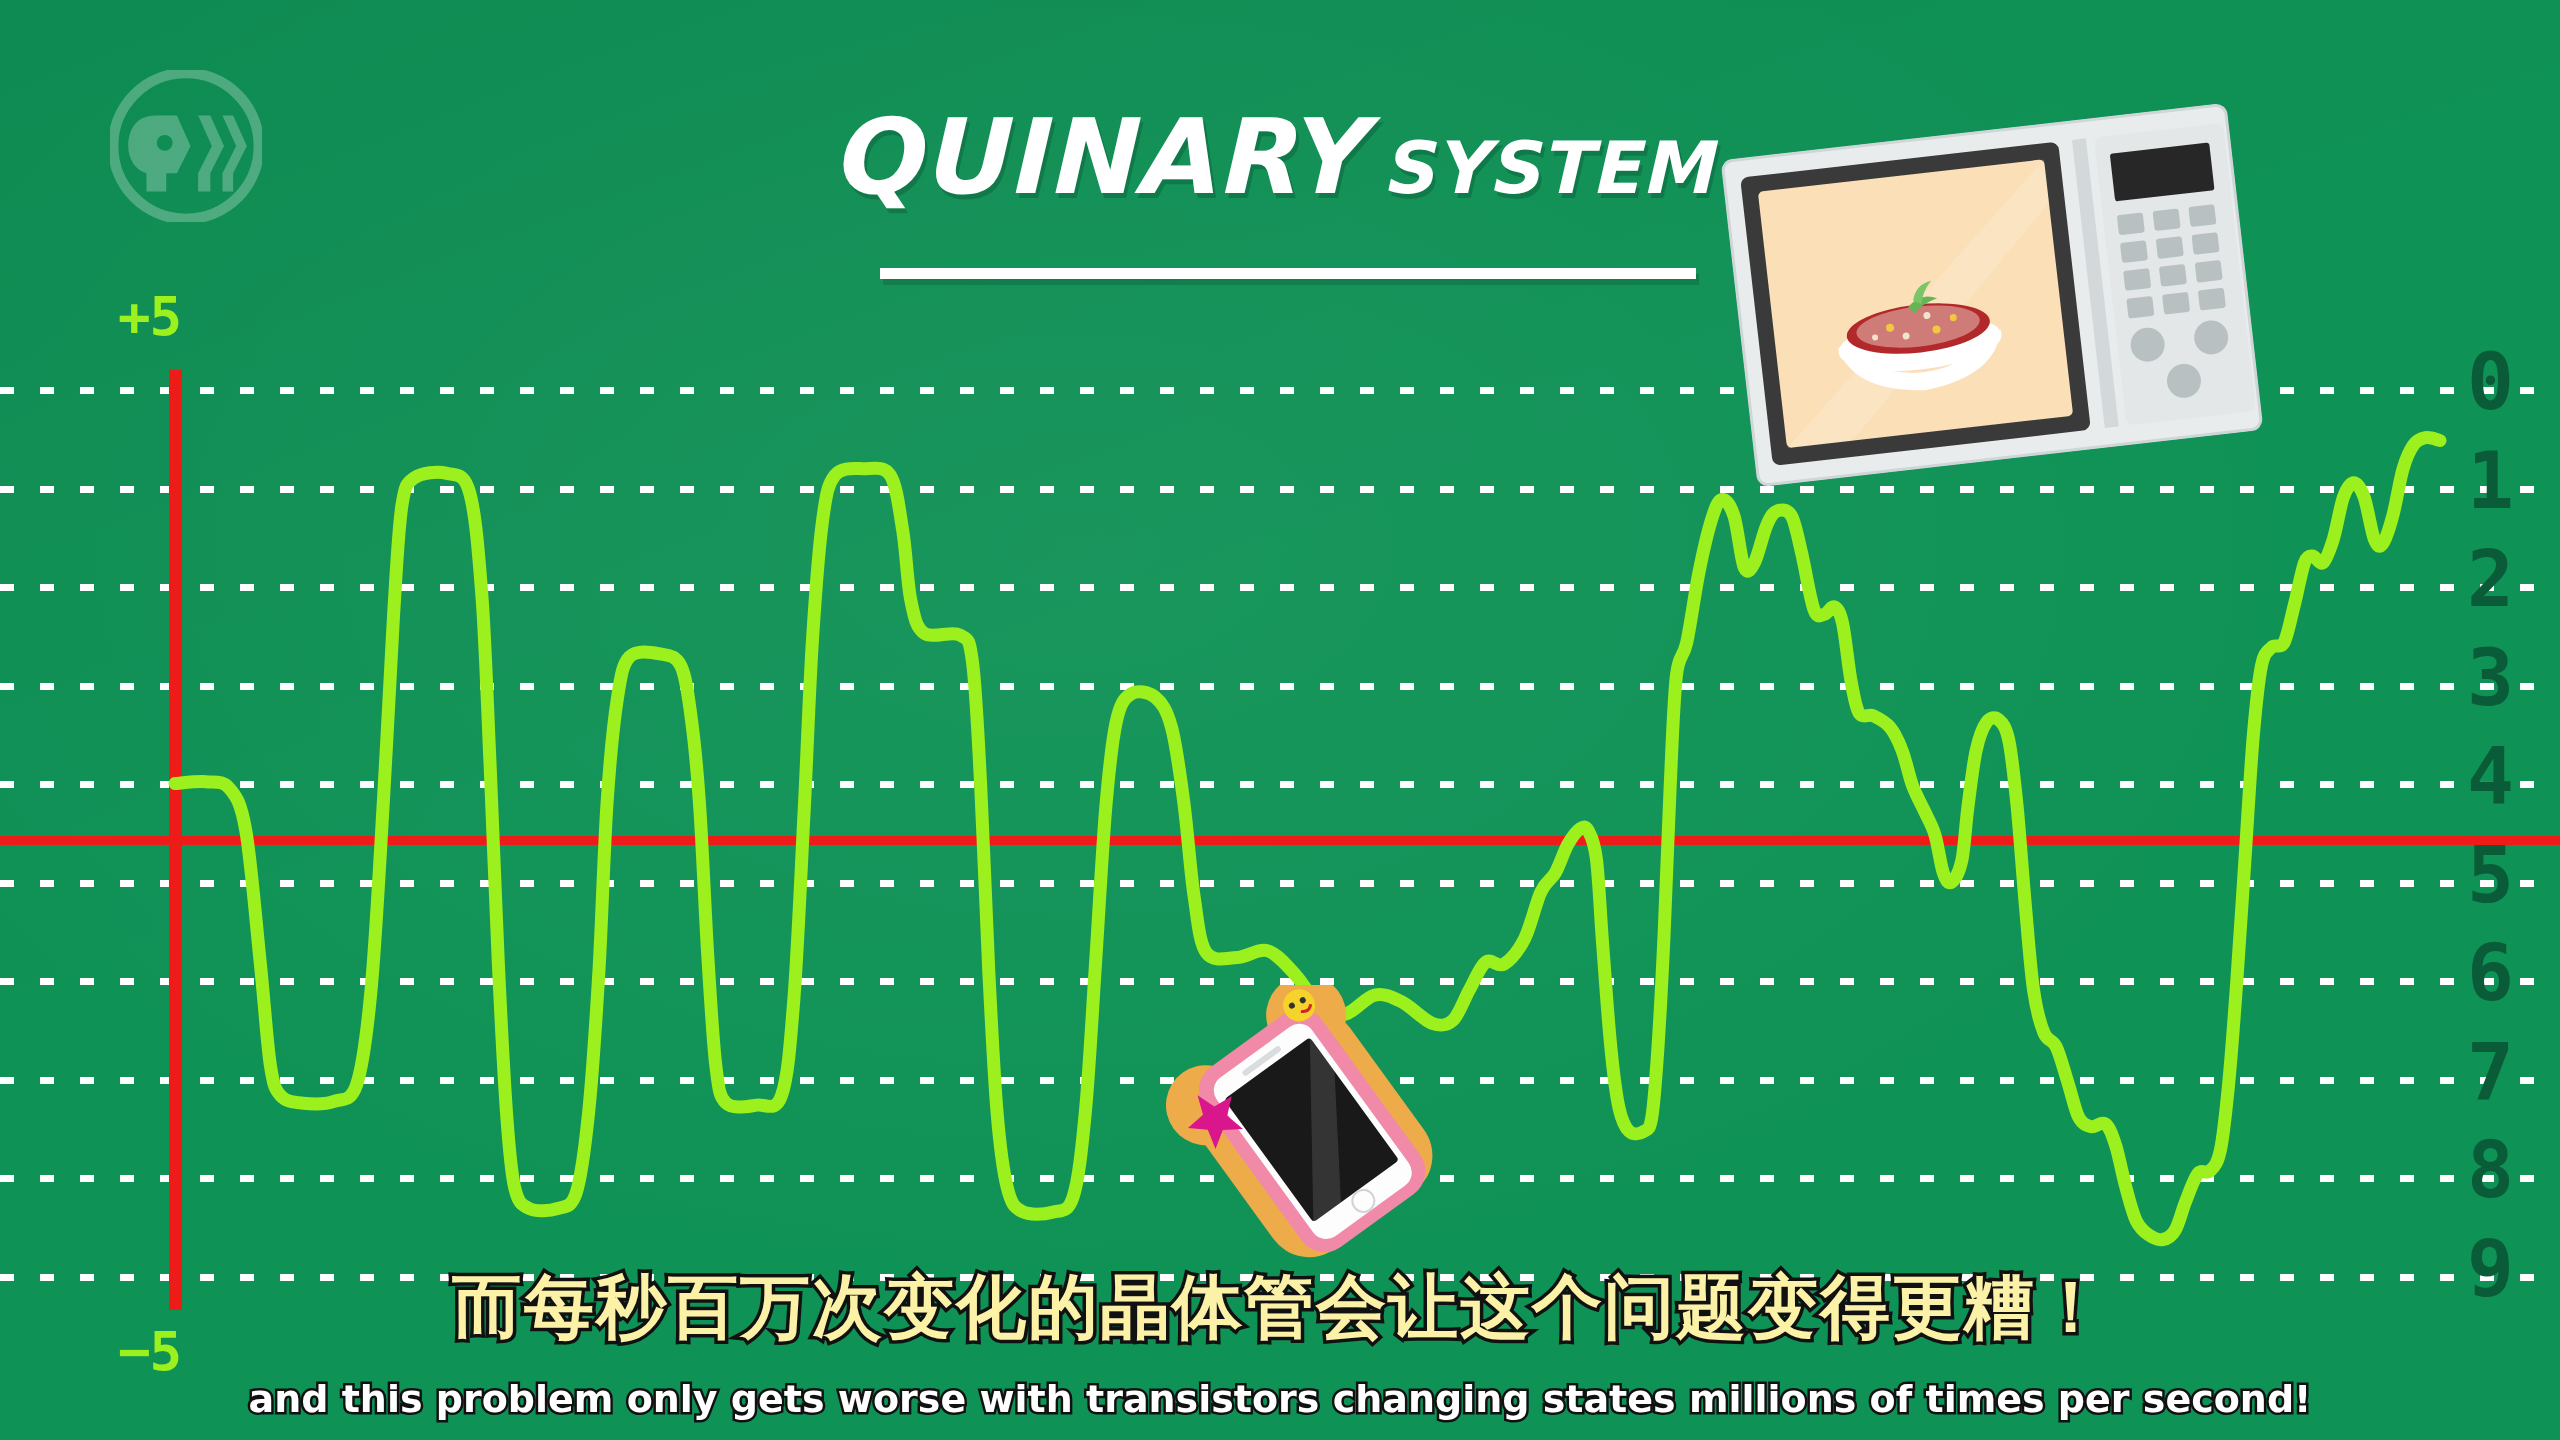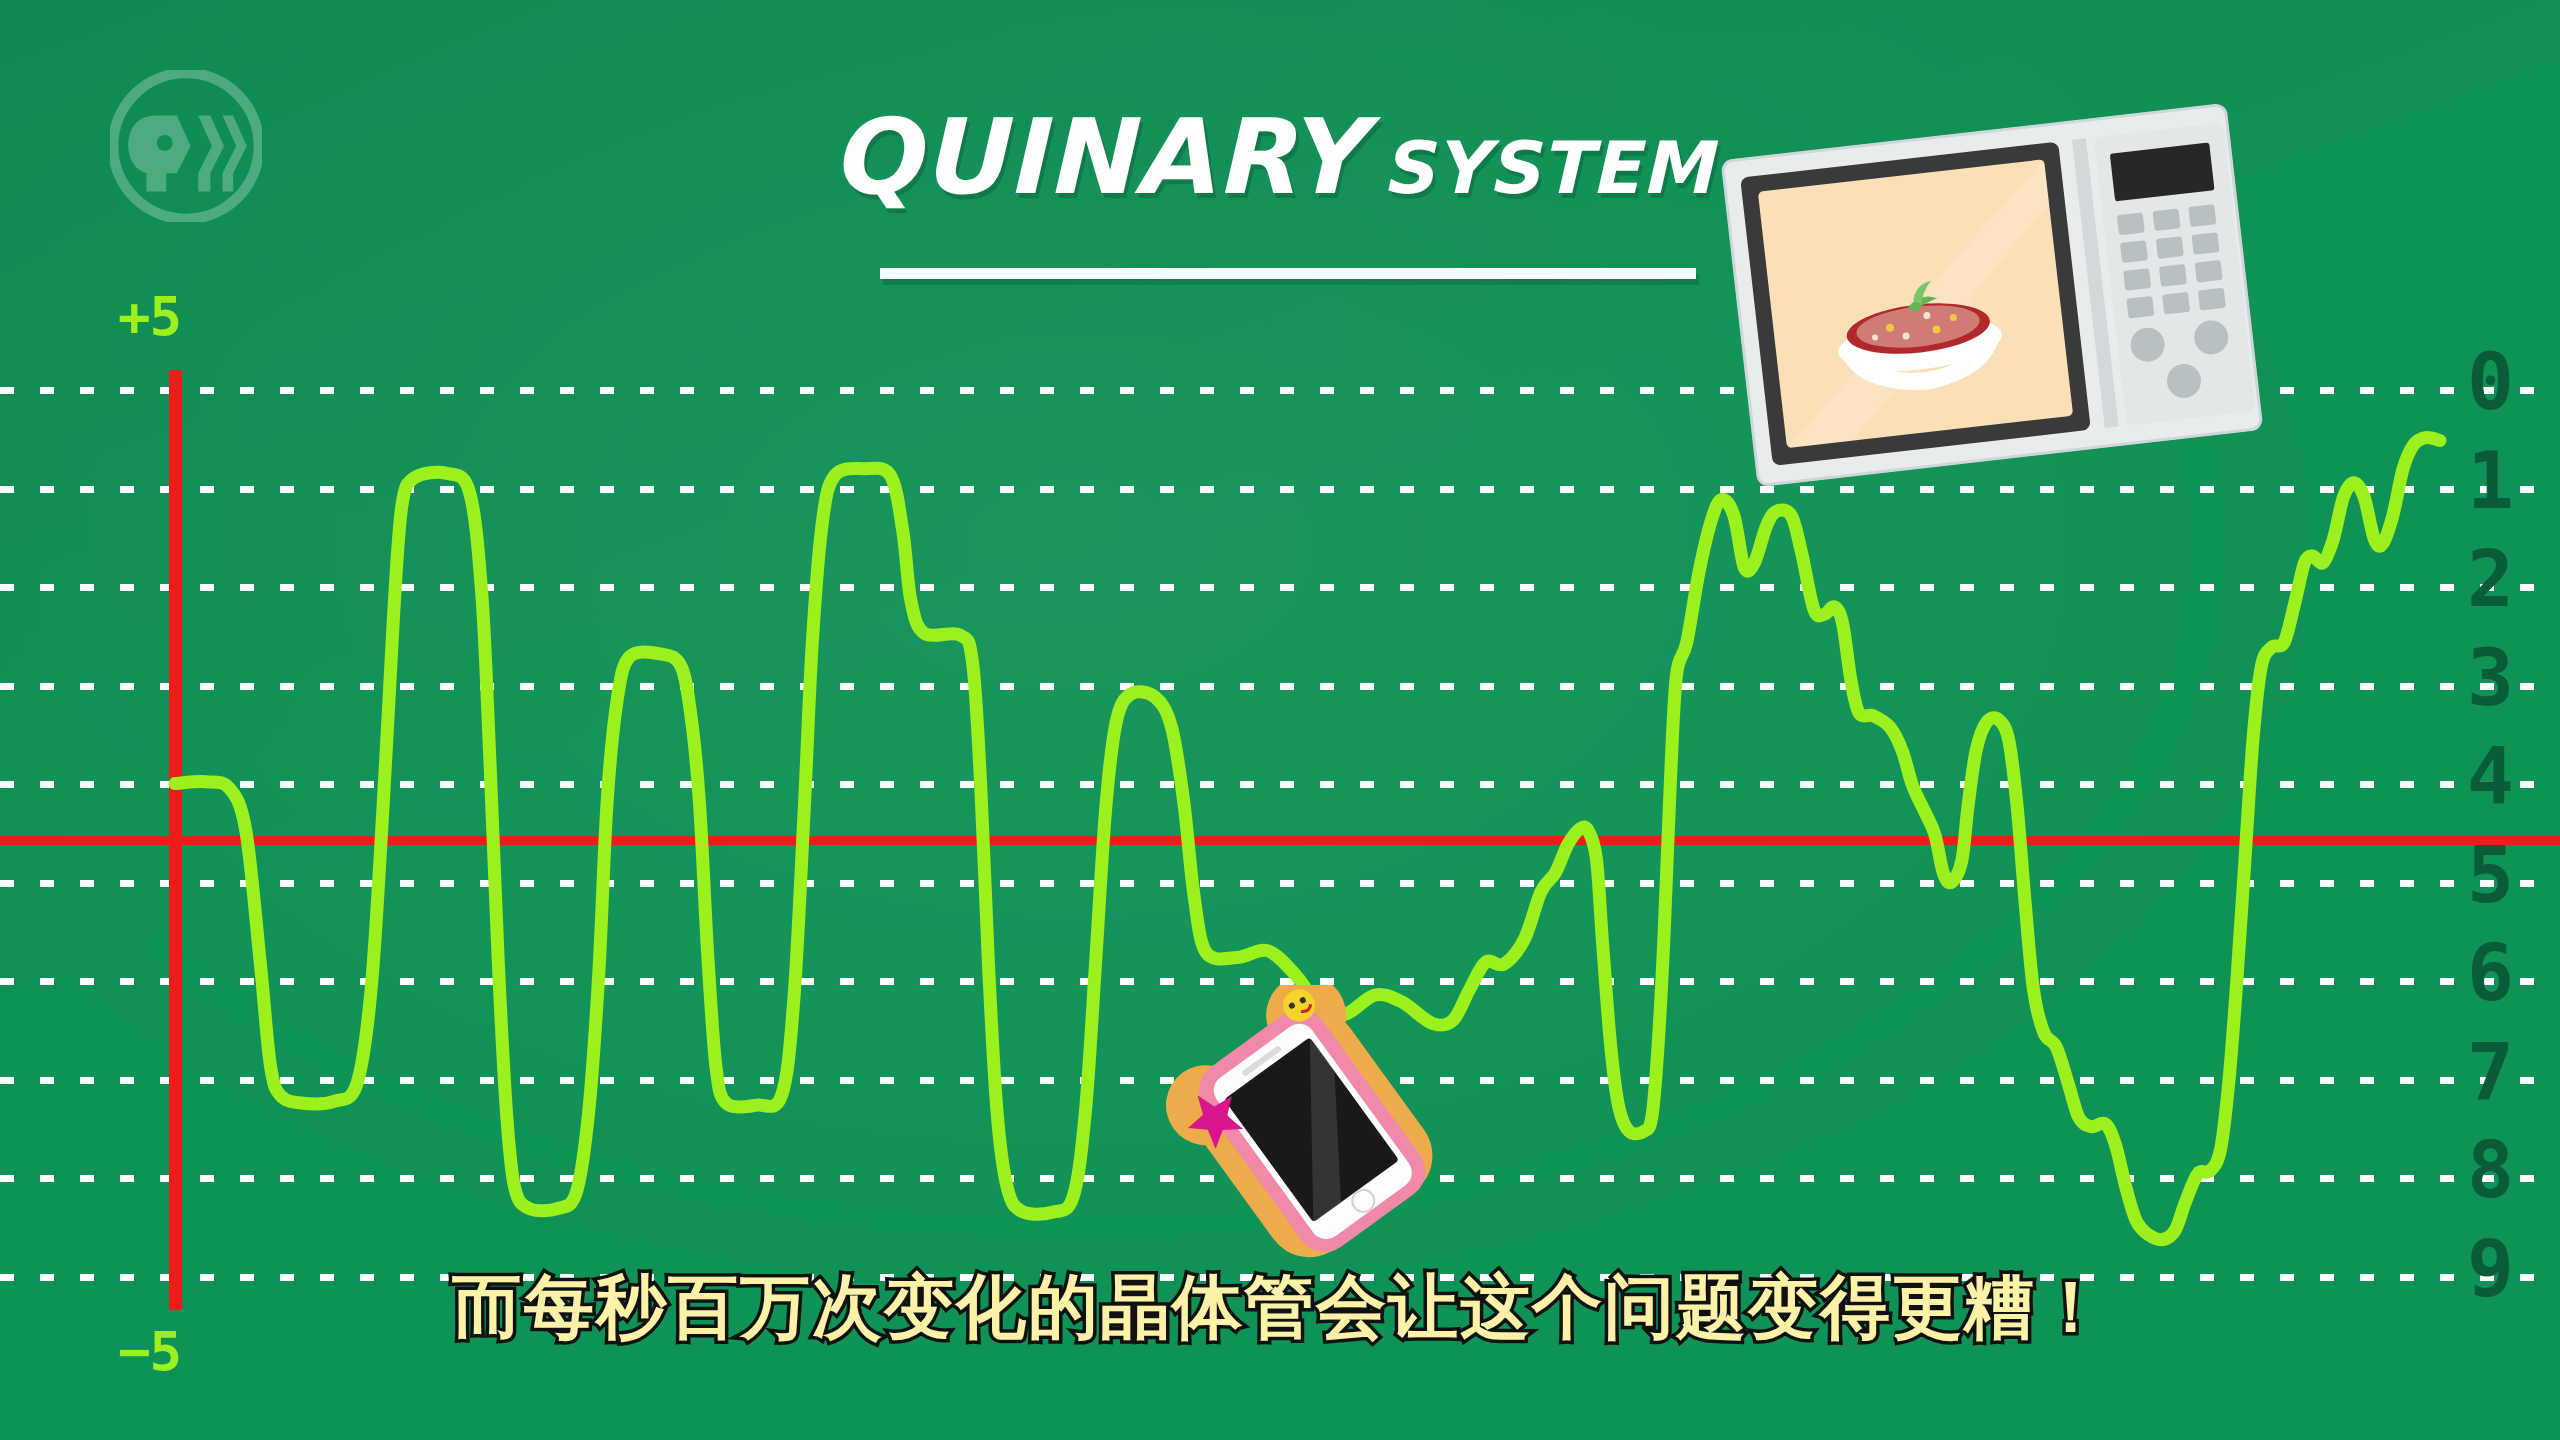--- a/index.html
+++ b/index.html
@@ -226,13 +226,14 @@
 
       <circle cx="212" cy="36" r="16" fill="#f5d32a"></circle>
       <circle cx="206" cy="32" r="3" fill="#333"></circle>
       <circle cx="218" cy="34" r="3" fill="#333"></circle>
       <path d="M210 42 q6 6 12 0" stroke="#d4222a" stroke-width="3" fill="none"></path>
       <path d="M70 68 l7 -19 l7 19 l20 2 l-15 13 l5 20 l-17 -11 l-17 11 l5 -20 l-15 -13 z" fill="#d9168c"></path>
     </g>
   </svg>
 
   <div id="sub-cn">而每秒百万次变化的晶体管会让这个问题变得更糟！</div>
+  <div id="sub-en">and this problem only gets worse with transistors changing states millions of times per second!</div>
 </div>
 
 </body></html>

